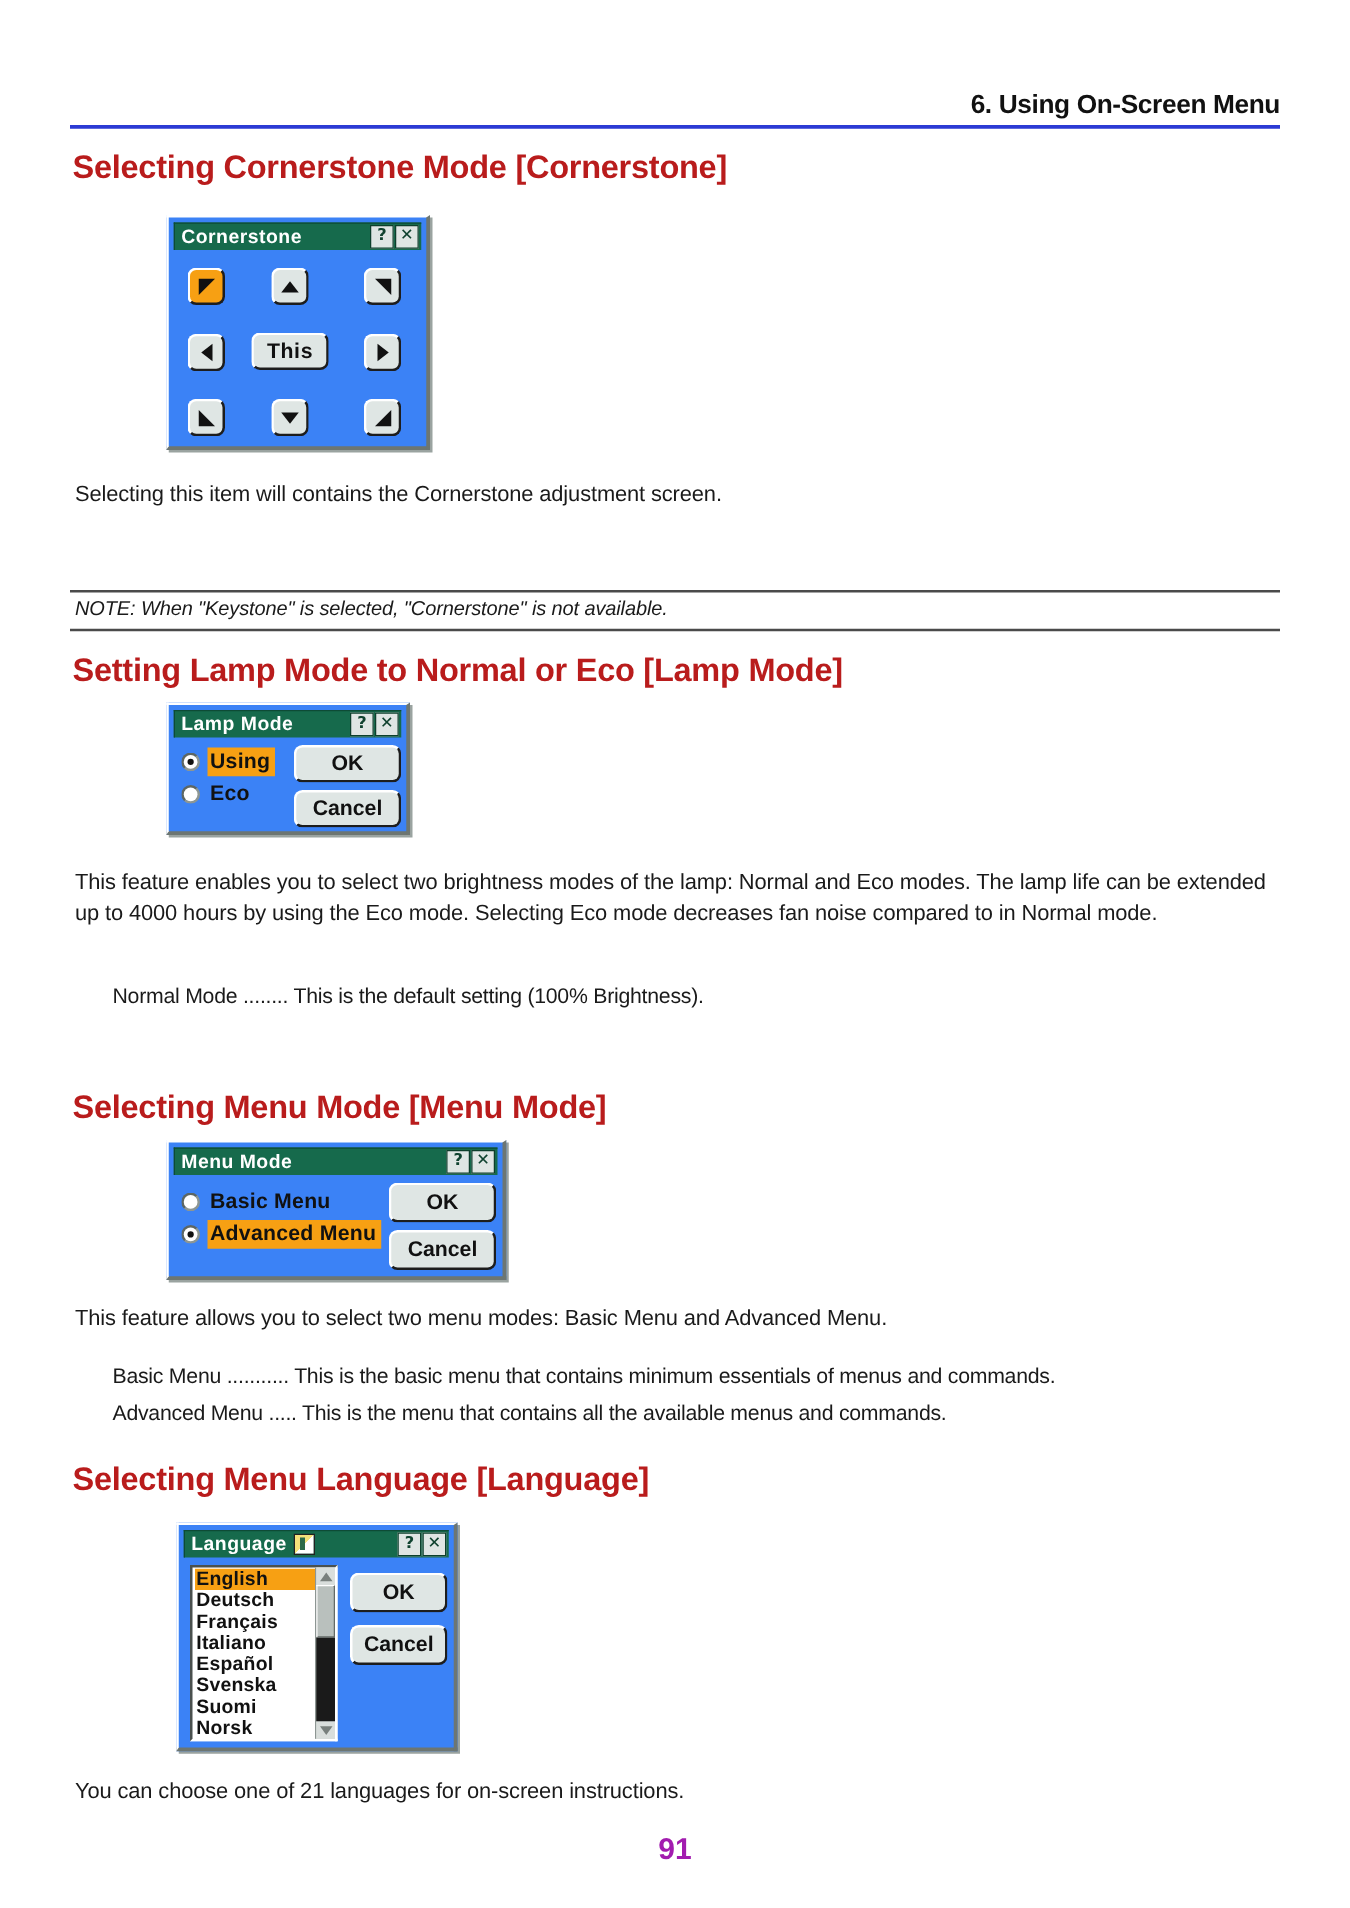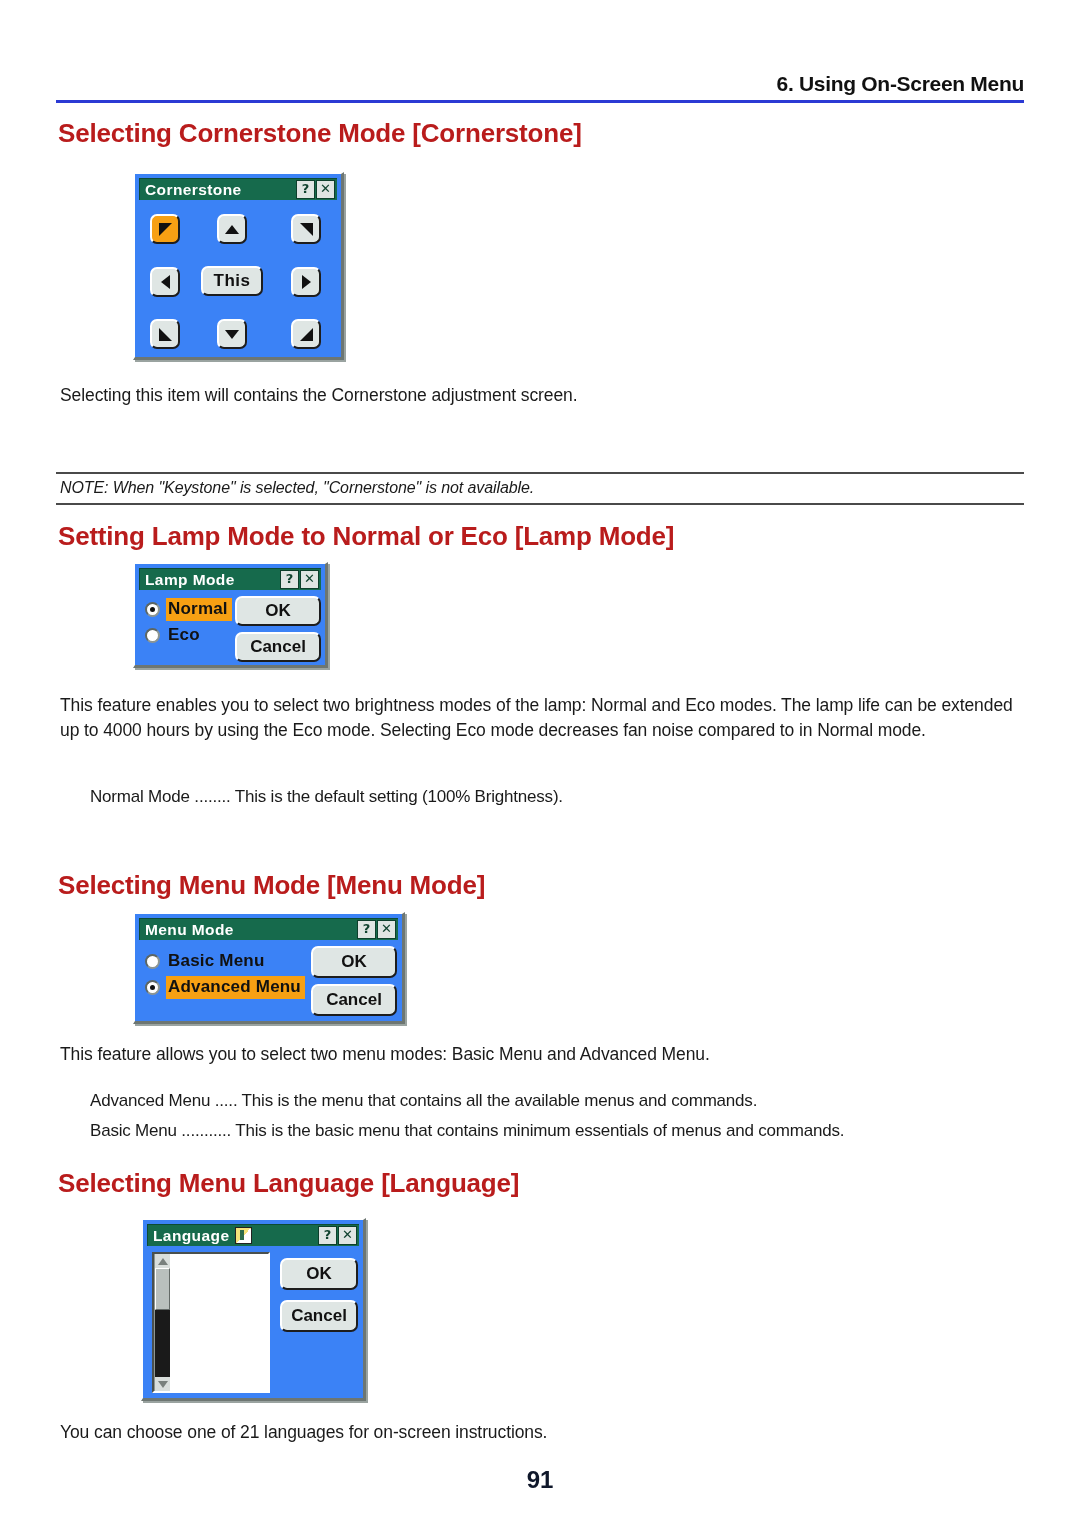--- a/index.html
+++ b/index.html
@@ -86,21 +86,21 @@
   }
 
   .page-number {
     position: absolute;
     left: 0;
     top: 1466px;
     width: 1080px;
     text-align: center;
     font-size: 24px;
     font-weight: bold;
-    color: #0f172a;
+    color: #a21caf;
   }
 
   
   .dlg {
     position: absolute;
     background: #3b82f6;
     border-top: 2px solid #ffffff;
     border-left: 2px solid #ffffff;
     border-right: 3px solid #6d7672;
     border-bottom: 3px solid #6d7672;
@@ -411,21 +411,21 @@
   <div class="dlg-titlebar">
     <span class="dlg-title">Lamp Mode</span>
     <span class="dlg-titlebar-spacer"></span>
     <span class="tb-btn">?</span>
     <span class="tb-btn">✕</span>
   </div>
   <div class="dlg-body">
     <div class="radios">
       <div class="radio-row">
         <span class="radio-mark on"></span>
-        <span class="radio-label hl">Normal</span>
+        <span class="radio-label hl">Using</span>
       </div>
       <div class="radio-row">
         <span class="radio-mark"></span>
         <span class="radio-label">Eco</span>
       </div>
     </div>
     <div class="nbtn okbtn">OK</div>
     <div class="nbtn cancelbtn">Cancel</div>
   </div>
 </div>
@@ -457,36 +457,46 @@
       </div>
     </div>
     <div class="nbtn okbtn">OK</div>
     <div class="nbtn cancelbtn">Cancel</div>
   </div>
 </div>
 
 <div class="body-text" style="left:60px; top:1042px; width:965px;">This feature allows you to select two menu modes: Basic Menu and Advanced Menu.</div>
 
 <div class="def-list" style="left:90px; top:1086px;">
+  <div>Basic Menu ........... This is the basic menu that contains minimum essentials of menus and commands.</div>
   <div>Advanced Menu ..... This is the menu that contains all the available menus and commands.</div>
-  <div>Basic Menu ........... This is the basic menu that contains minimum essentials of menus and commands.</div>
 </div>
 
 <div class="section-heading" style="top:1168px;">Selecting Menu Language [Language]</div>
 
 <div class="dlg" id="language-dialog">
   <div class="dlg-titlebar">
     <span class="dlg-title">Language</span>
     <span class="dlg-title-icon"></span>
     <span class="dlg-titlebar-spacer"></span>
     <span class="tb-btn">?</span>
     <span class="tb-btn">✕</span>
   </div>
   <div class="dlg-body">
     <div class="lang-listbox">
+      <div class="lang-items">
+        <div class="lang-item sel">English</div>
+        <div class="lang-item">Deutsch</div>
+        <div class="lang-item">Français</div>
+        <div class="lang-item">Italiano</div>
+        <div class="lang-item">Español</div>
+        <div class="lang-item">Svenska</div>
+        <div class="lang-item">Suomi</div>
+        <div class="lang-item">Norsk</div>
+      </div>
       <div class="lang-scroll">
         <div class="scroll-arrow up">
             <span class="sa"></span>
           </div>
         <div class="scroll-track">
           <div class="scroll-thumb"></div>
         </div>
         <div class="scroll-arrow down">
             <span class="sa"></span>
           </div>

